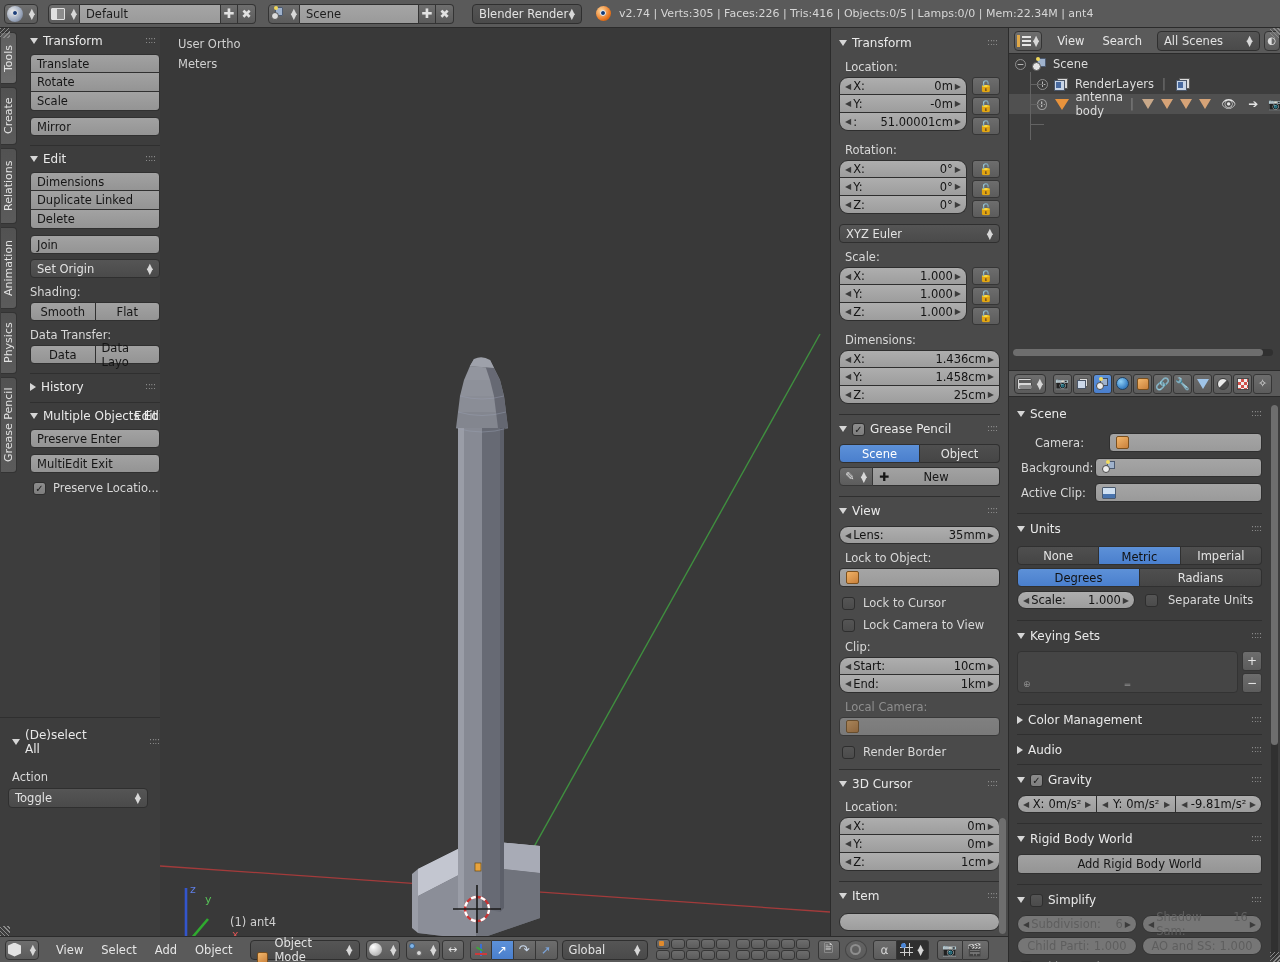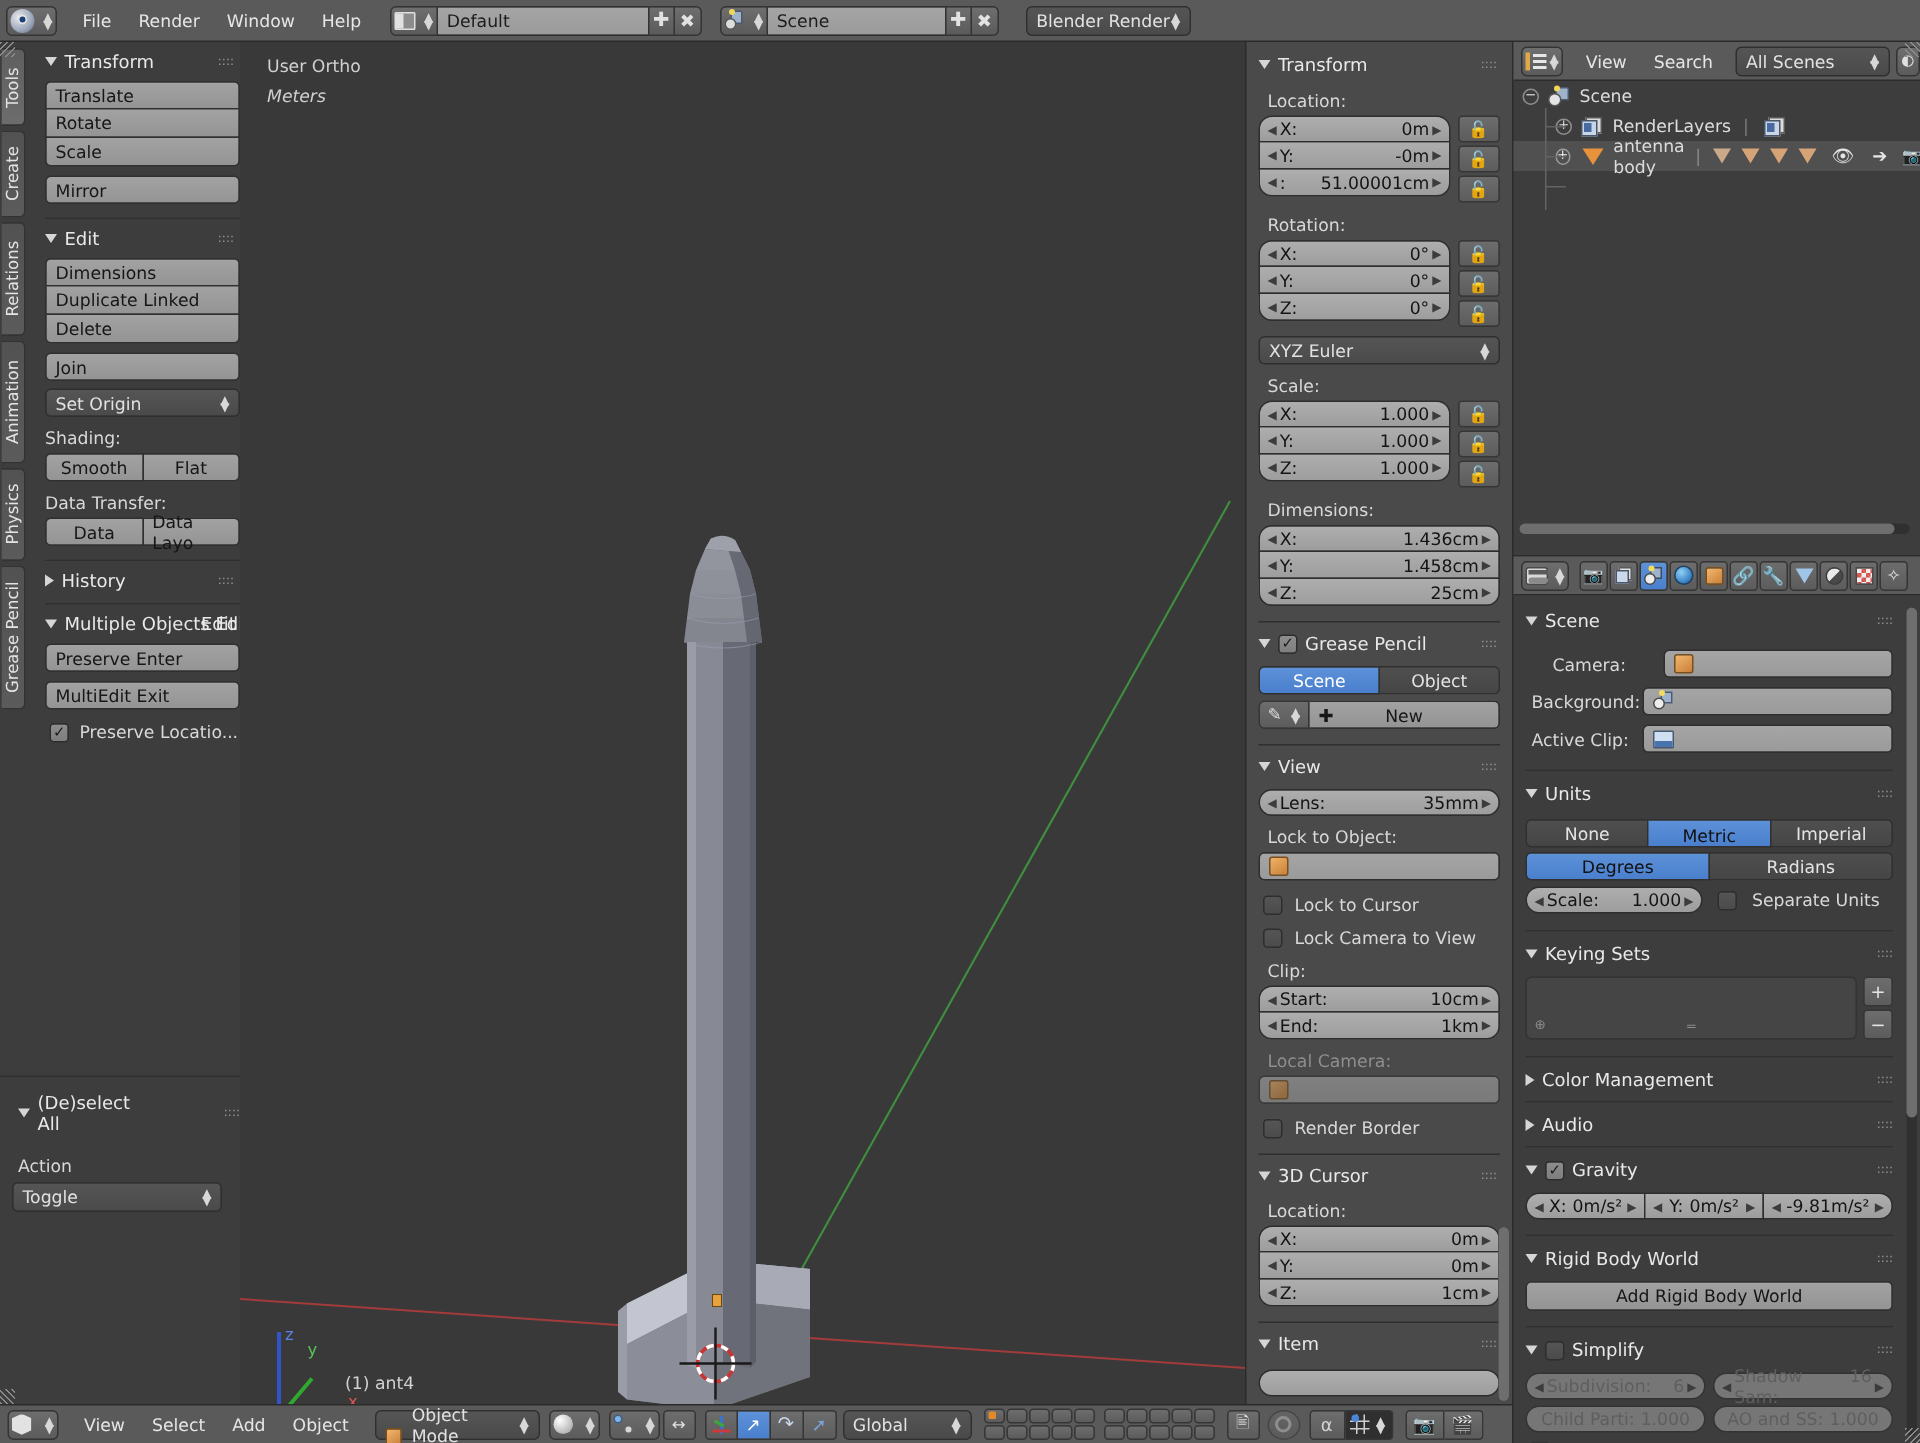--- a/index.html
+++ b/index.html
@@ -124,26 +124,20 @@
     <div class="icon-btn" style="width:34px;justify-content:space-between;">
       <span style="display:inline-block;width:16px;height:16px;border-radius:50%;background:radial-gradient(circle at 35% 35%,#eaeaea,#9aa6bb 60%,#5a6478);position:relative;">
         <span style="position:absolute;left:5px;top:4px;width:6px;height:6px;border-radius:50%;background:#1d3f7a;border:1.5px solid #e9e9e9;"></span>
       </span>
       <span class="spin">
             <i>▲</i>
             <i>▼</i>
           </span>
     </div>
   </div>
-  <div style="display:flex;align-items:center;margin-left:8px;">
-    <span class="menu-txt">File</span>
-    <span class="menu-txt">Render</span>
-    <span class="menu-txt">Window</span>
-    <span class="menu-txt">Help</span>
-  </div>
 
   <div style="display:flex;align-items:center;margin-left:10px;">
     <div class="icon-btn" style="border-radius:4px 0 0 4px;width:32px;justify-content:space-between;">
       <span style="display:inline-block;width:14px;height:12px;border:1.5px solid #e0e0e0;border-radius:1px;position:relative;background:#8c8c8c;">
         <span style="position:absolute;left:0;top:0;width:5px;height:100%;background:#e0e0e0;"></span>
       </span>
       <span class="spin">
             <i>▲</i>
             <i>▼</i>
           </span>
@@ -183,20 +177,26 @@
   </div>
 
   <div class="dark-field" style="margin-left:18px;width:110px;justify-content:space-between;">
     <span>Blender Render</span>
     <span class="spin">
           <i>▲</i>
           <i>▼</i>
         </span>
   </div>
 
+  <div style="display:flex;align-items:center;margin-left:14px;gap:8px;">
+    <span style="display:inline-block;width:15px;height:15px;border-radius:50%;background:radial-gradient(circle at 35% 32%,#ffd9a0,#e8731b 65%,#a14a0d);position:relative;">
+      <span style="position:absolute;left:4px;top:4px;width:6px;height:6px;border-radius:50%;background:#123a78;border:1.5px solid #f3f3f3;"></span>
+    </span>
+    <span style="color:#d6d6d6;font-size:11px;white-space:nowrap;">v2.74 | Verts:305 | Faces:226 | Tris:416 | Objects:0/5 | Lamps:0/0 | Mem:22.34M | ant4</span>
+  </div>
 </div>
 
 <div class="abs" id="toolshelf">
   <div id="tabcol">
     <div class="sidetab" style="height:52px;background:linear-gradient(#6c6c6c,#5f5f5f);">
       <span>Tools</span>
     </div>
     <div class="sidetab" style="height:58px;margin-top:3px;">
       <span>Create</span>
     </div>
@@ -377,21 +377,21 @@
     </g>
 
     <g>
       <line x1="26" y1="917" x2="26" y2="860" stroke="#3355cc" stroke-width="2.6"></line>
       <line x1="26" y1="917" x2="72" y2="920" stroke="#cc2f2f" stroke-width="2.6"></line>
       <line x1="26" y1="917" x2="48" y2="891" stroke="#2faa2f" stroke-width="2.6"></line>
     </g>
   </svg>
 
   <div class="abs vp-text" style="left:18px;top:9px;">User Ortho</div>
-  <div class="abs vp-text" style="left:18px;top:29px;font-style:italic;">Meters</div>
+  <div class="abs vp-text" style="left:18px;top:29px;">Meters</div>
   <div class="abs" style="left:30px;top:855px;color:#5f7fe8;font-size:11px;">z</div>
   <div class="abs" style="left:45px;top:865px;color:#58c358;font-size:11px;">y</div>
   <div class="abs" style="left:72px;top:900px;color:#dd5555;font-size:11px;">x</div>
   <div class="abs vp-text" style="left:70px;top:887px;">(1) ant4</div>
 </div>
 
 <div class="abs" id="npanel">
   <div style="padding:0 8px;">
 
     <div class="panel-title" style="margin-top:8px;">

